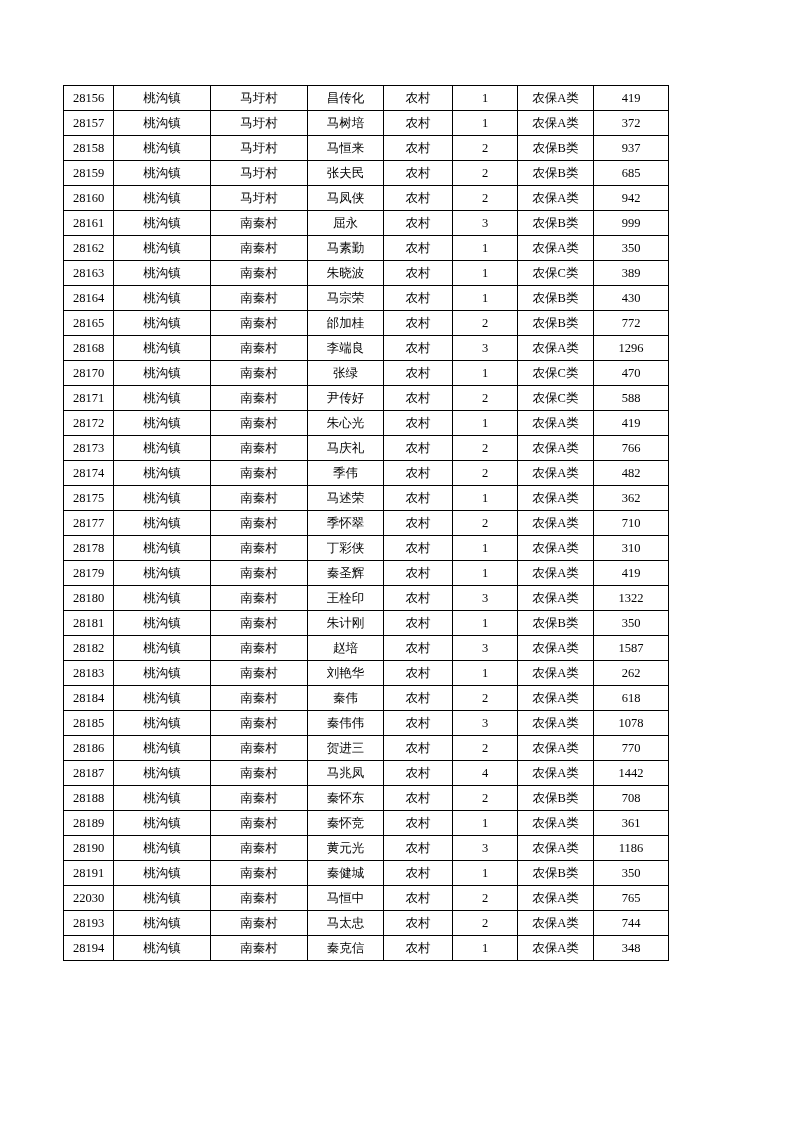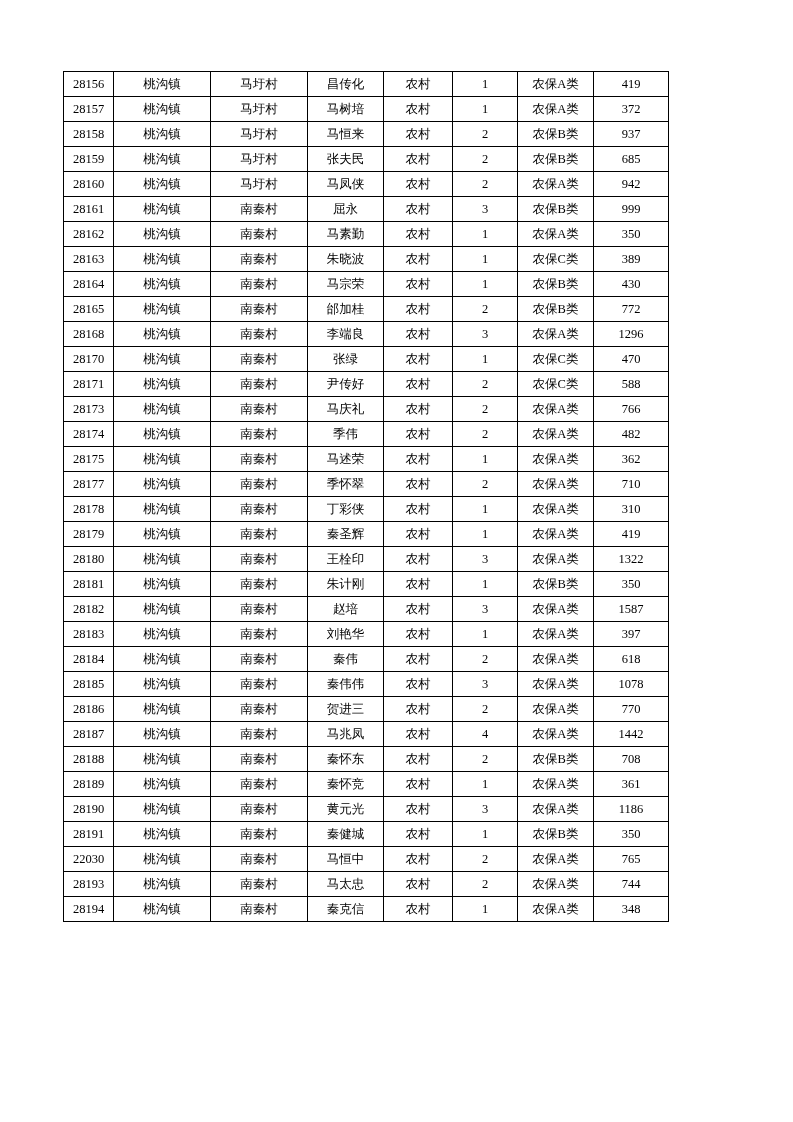--- a/index.html
+++ b/index.html
@@ -12,21 +12,21 @@
     width: 793px;
     height: 1122px;
     background: #ffffff;
     overflow: hidden;
     font-family: "Liberation Serif", "DejaVu Serif", serif;
     color: #000000;
   }
   table.grid {
     position: absolute;
     left: 63px;
-    top: 71px;
+    top: 85px;
     width: 605px;
     border-collapse: collapse;
     table-layout: fixed;
     border: 1px solid #000000;
   }
   table.grid td {
     border: 1px solid #000000;
     height: 24px;
     padding: 0;
     text-align: center;
@@ -178,20 +178,30 @@
           <td>28171</td>
           <td>桃沟镇</td>
           <td>南秦村</td>
           <td>尹传好</td>
           <td>农村</td>
           <td>2</td>
           <td>农保C类</td>
           <td>588</td>
         </tr>
         <tr>
+          <td>28172</td>
+          <td>桃沟镇</td>
+          <td>南秦村</td>
+          <td>朱心光</td>
+          <td>农村</td>
+          <td>1</td>
+          <td>农保A类</td>
+          <td>419</td>
+        </tr>
+        <tr>
           <td>28173</td>
           <td>桃沟镇</td>
           <td>南秦村</td>
           <td>马庆礼</td>
           <td>农村</td>
           <td>2</td>
           <td>农保A类</td>
           <td>766</td>
         </tr>
         <tr>
@@ -275,21 +285,21 @@
           <td>1587</td>
         </tr>
         <tr>
           <td>28183</td>
           <td>桃沟镇</td>
           <td>南秦村</td>
           <td>刘艳华</td>
           <td>农村</td>
           <td>1</td>
           <td>农保A类</td>
-          <td>397</td>
+          <td>262</td>
         </tr>
         <tr>
           <td>28184</td>
           <td>桃沟镇</td>
           <td>南秦村</td>
           <td>秦伟</td>
           <td>农村</td>
           <td>2</td>
           <td>农保A类</td>
           <td>618</td>

